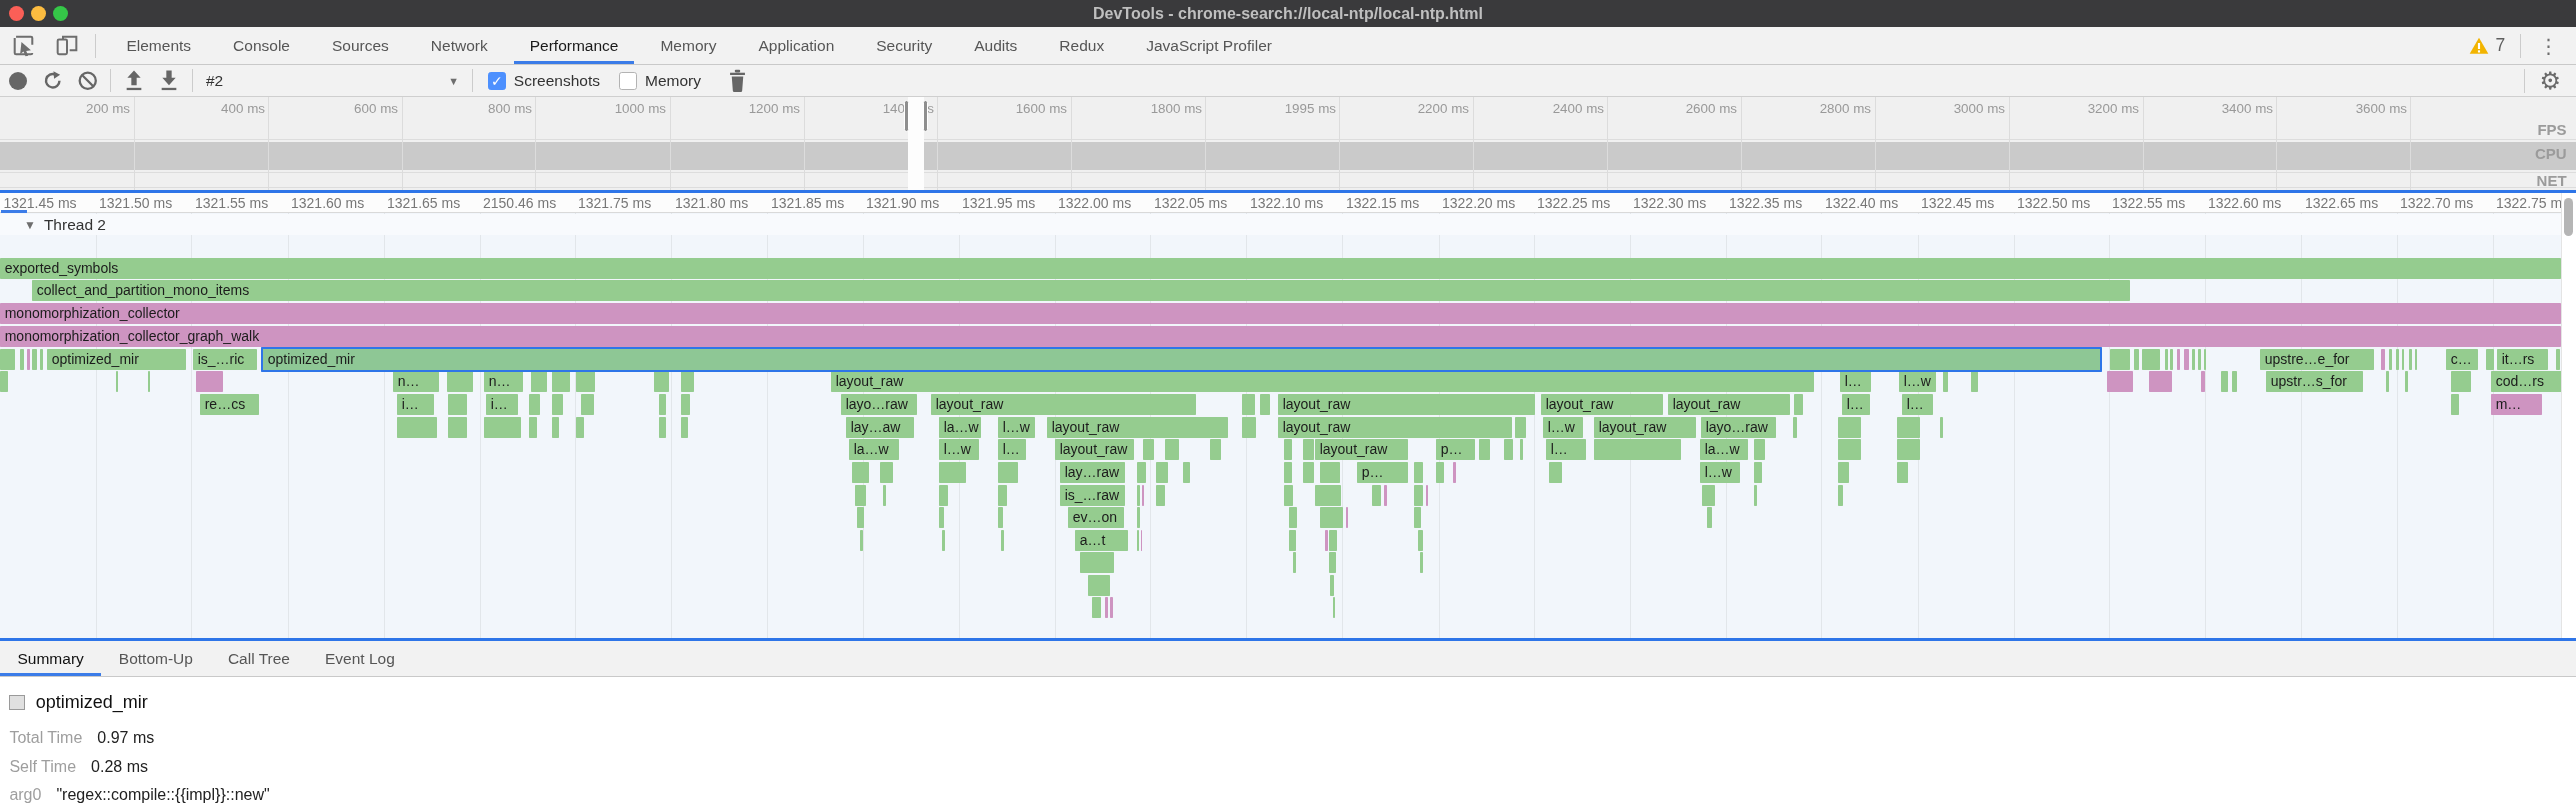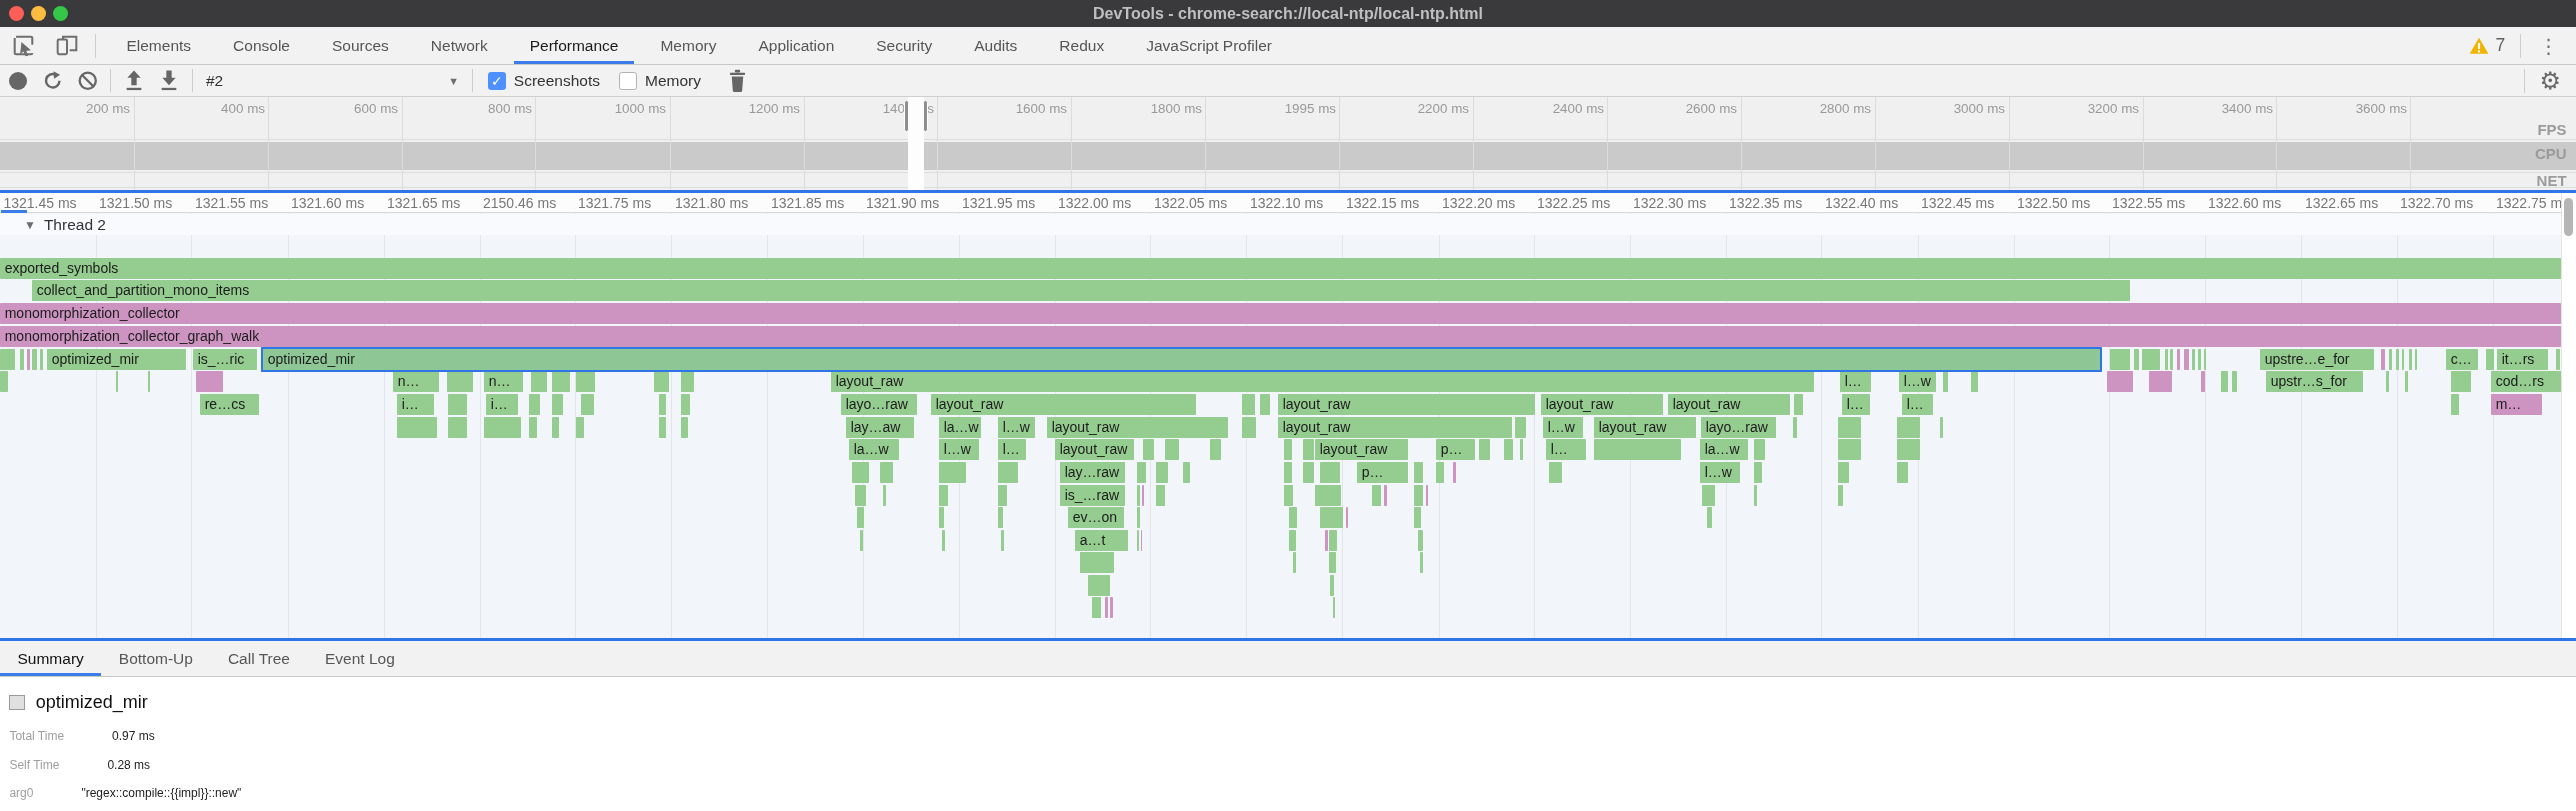--- a/index.html
+++ b/index.html
@@ -70,21 +70,21 @@
 
   
   .bottom-tabbar { position:absolute; left:0; top:641px; width:2576px; height:36px; background:#f2f2f2; border-bottom:0.7px solid #c9c9c9; display:flex; align-items:center; }
   .btab { position:relative; height:100%; display:flex; align-items:center; padding:0 17.5px; font-size:15.5px; color:#565656; }
   .btab.active { color:#111; }
   .btab.active::after { content:""; position:absolute; left:0; right:0; bottom:0; height:3.4px; background:#3b7ce8; }
   .summary { position:absolute; left:0; top:677px; width:2576px; height:134px; background:#fff; }
   .sum-title { position:absolute; left:9.4px; top:15px; display:flex; align-items:center; gap:10.8px; }
   .swatch { width:15.5px; height:15.5px; background:#e0e0e0; border:1.3px solid #9a9a9a; }
   .sum-title-text { font-size:18px; color:#111; }
-  .sum-row { position:absolute; left:9.4px; display:flex; font-size:12px;gap:33px; }
+  .sum-row { position:absolute; left:9.4px; display:flex; font-size:16px; }
   .sum-label { color:#9e9e9e; }
   .sum-value { color:#222; margin-left:15px; }
   .icon-svg { display:block; }
 </style>
 </head>
 <body>
 
 <div class="titlebar">
   <div class="lights">
     <div class="light" style="background:#fb5f57"></div>

